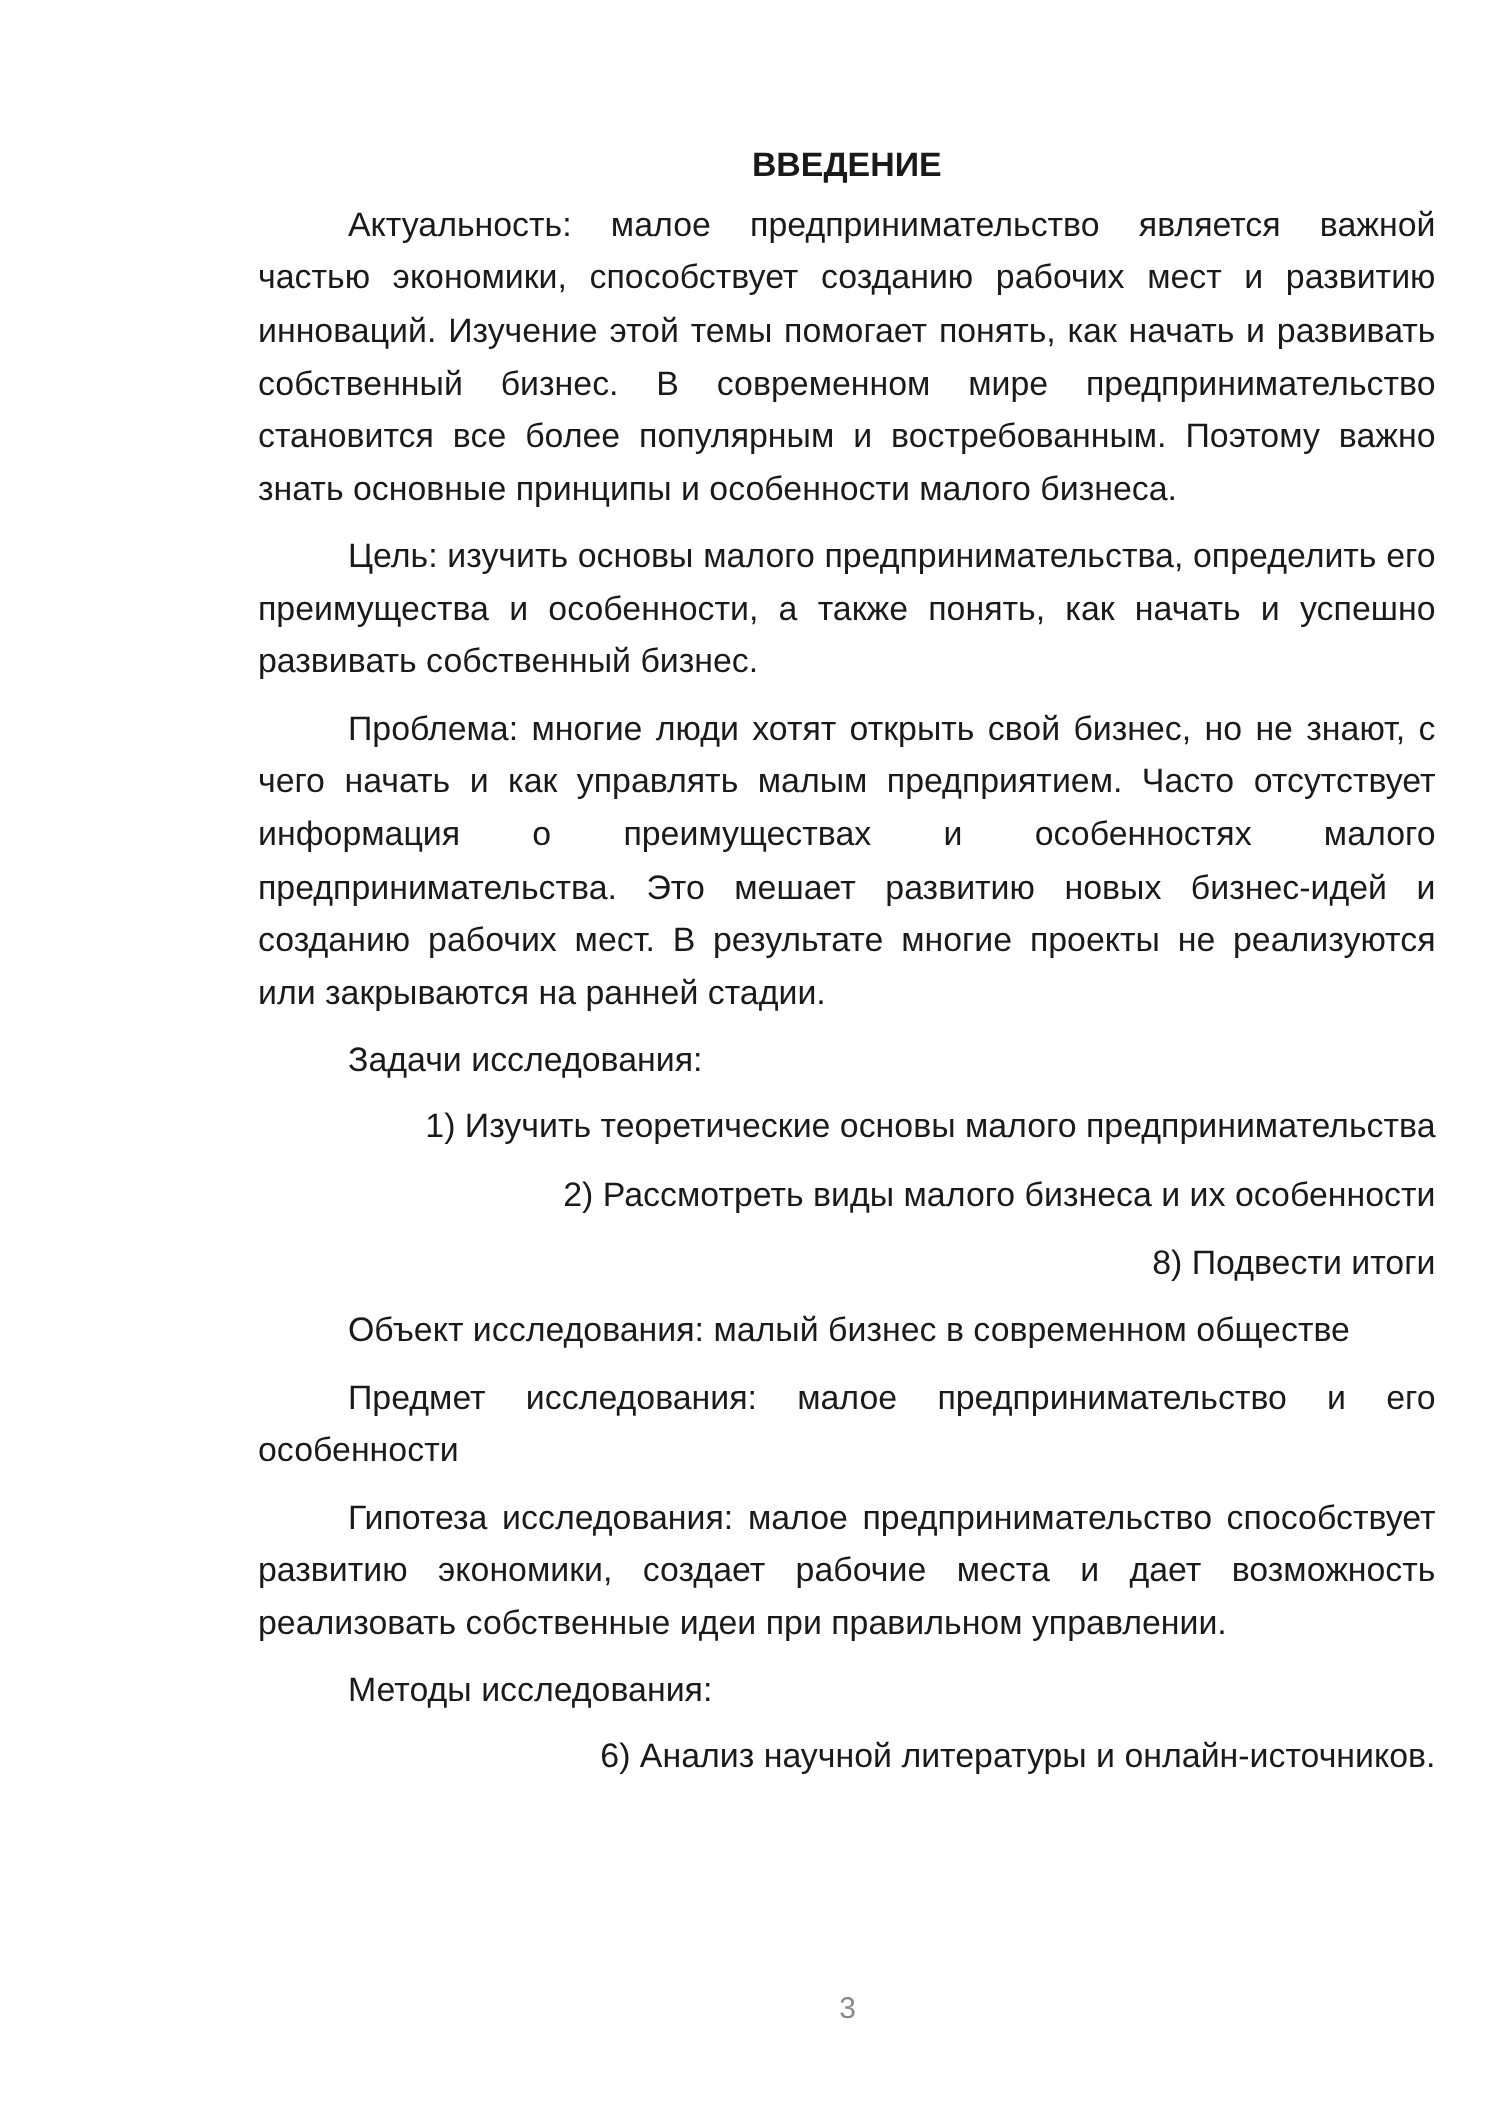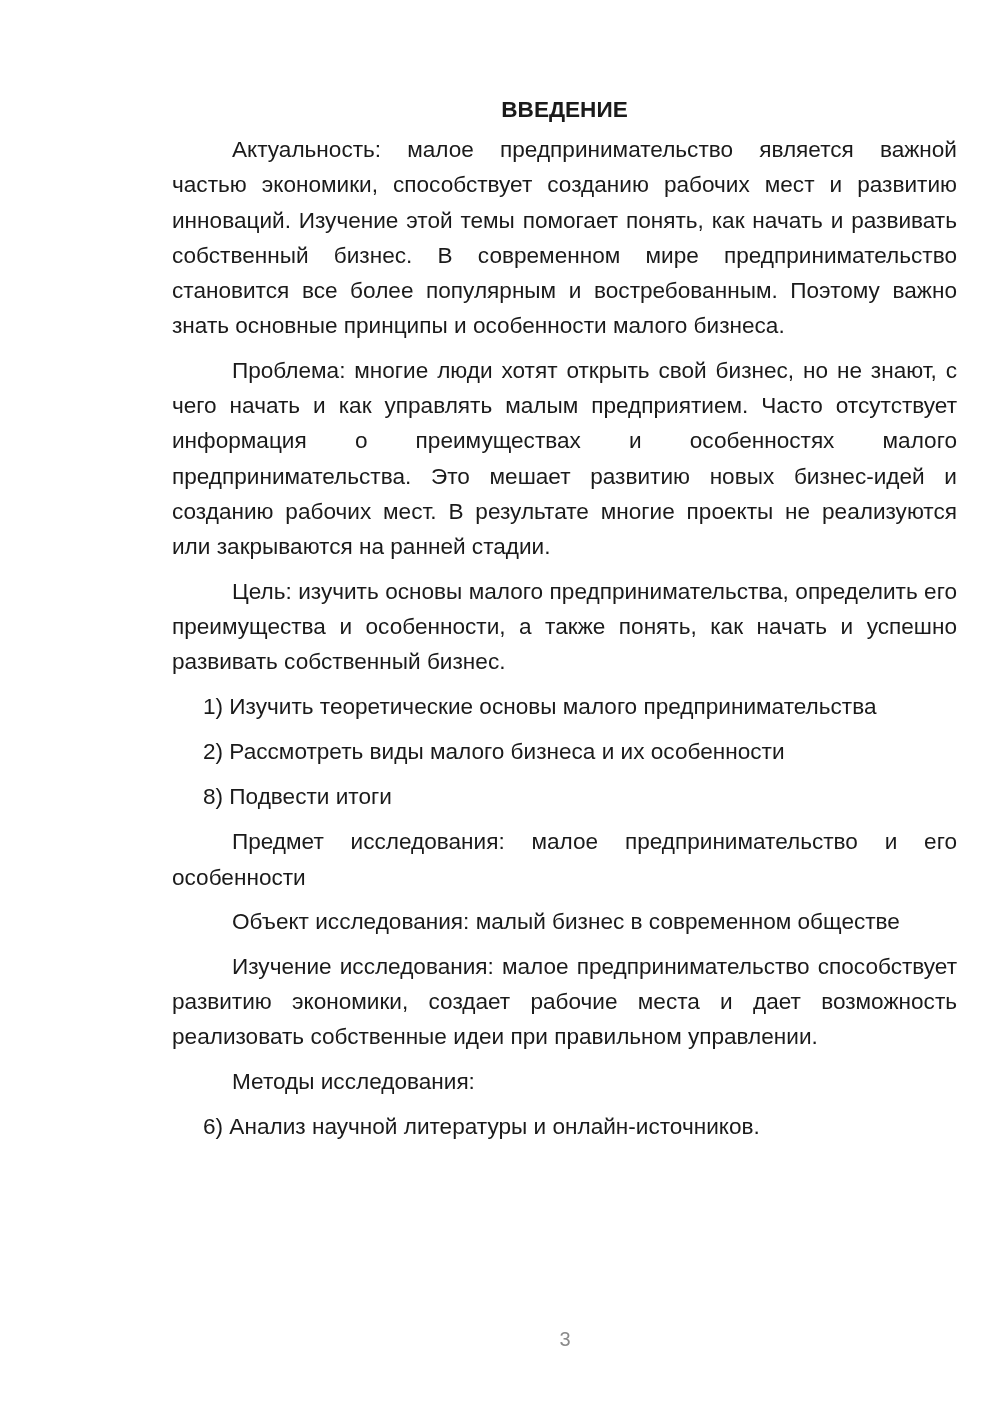--- a/index.html
+++ b/index.html
@@ -13,47 +13,48 @@
     }
     .content {
       position: absolute; left: 143px; top: 92px; width: 785px;
       font-size: 22.6px; line-height: 35.2px;
     }
     .title {
       text-align: center; font-weight: bold; margin: 0 0 5px 0;
       font-size: 22.6px; line-height: 35.2px;
     }
     p { margin: 0 0 9.5px 0; text-align: justify; text-indent: 60px; }
-    .list-item { margin: 0 0 10px 0; padding-left: 31px; text-indent: 0; text-align: left; }
+    .list-item { margin: 0 0 10px 0; padding-left: 31px; text-indent: 0; text-align: right; }
     .page-num {
       position: absolute; left: 0; width: 1000px; top: 1328px; text-align: center;
       font-size: 20px; color: #8a8a8a;
       padding-left: 72px; box-sizing: border-box;
     }
   </style>
 </head>
 <body>
 
 <div class="page">
   <div class="content">
     <div class="title">ВВЕДЕНИЕ</div>
 
     <p>Актуальность: малое предпринимательство является важной частью экономики, способствует созданию рабочих мест и развитию инноваций. Изучение этой темы помогает понять, как начать и развивать собственный бизнес. В современном мире предпринимательство становится все более популярным и востребованным. Поэтому важно знать основные принципы и особенности малого бизнеса.</p>
+    <p>Цель: изучить основы малого предпринимательства, определить его преимущества и особенности, а также понять, как начать и успешно развивать собственный бизнес.</p>
     <p>Проблема: многие люди хотят открыть свой бизнес, но не знают, с чего начать и как управлять малым предприятием. Часто отсутствует информация о преимуществах и особенностях малого предпринимательства. Это мешает развитию новых бизнес-идей и созданию рабочих мест. В результате многие проекты не реализуются или закрываются на ранней стадии.</p>
-    <p>Цель: изучить основы малого предпринимательства, определить его преимущества и особенности, а также понять, как начать и успешно развивать собственный бизнес.</p>
+    <p>Задачи исследования:</p>
 
     <div>
       <div class="list-item">1) Изучить теоретические основы малого предпринимательства</div>
       <div class="list-item">2) Рассмотреть виды малого бизнеса и их особенности</div>
       <div class="list-item">8) Подвести итоги</div>
     </div>
 
+    <p>Объект исследования: малый бизнес в современном обществе</p>
     <p>Предмет исследования: малое предпринимательство и его особенности</p>
-    <p>Объект исследования: малый бизнес в современном обществе</p>
-    <p>Изучение исследования: малое предпринимательство способствует развитию экономики, создает рабочие места и дает возможность реализовать собственные идеи при правильном управлении.</p>
+    <p>Гипотеза исследования: малое предпринимательство способствует развитию экономики, создает рабочие места и дает возможность реализовать собственные идеи при правильном управлении.</p>
     <p>Методы исследования:</p>
 
     <div>
       <div class="list-item">6) Анализ научной литературы и онлайн-источников.</div>
     </div>
   </div>
 
   <div class="page-num">3</div>
 </div>
 

